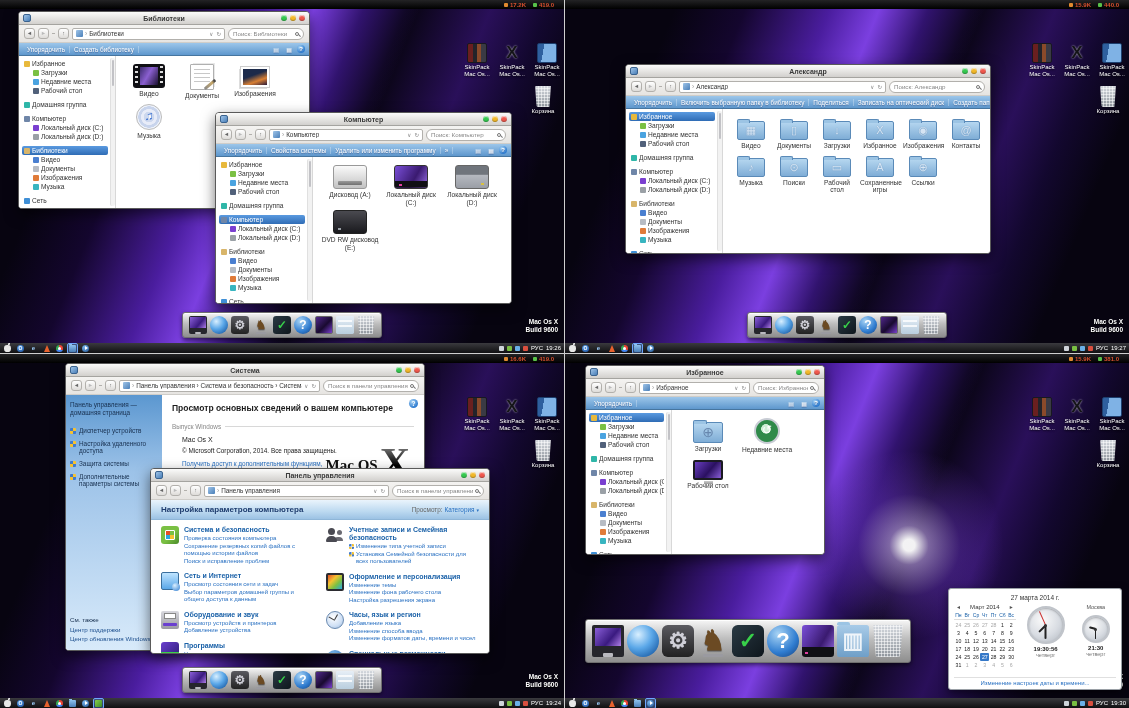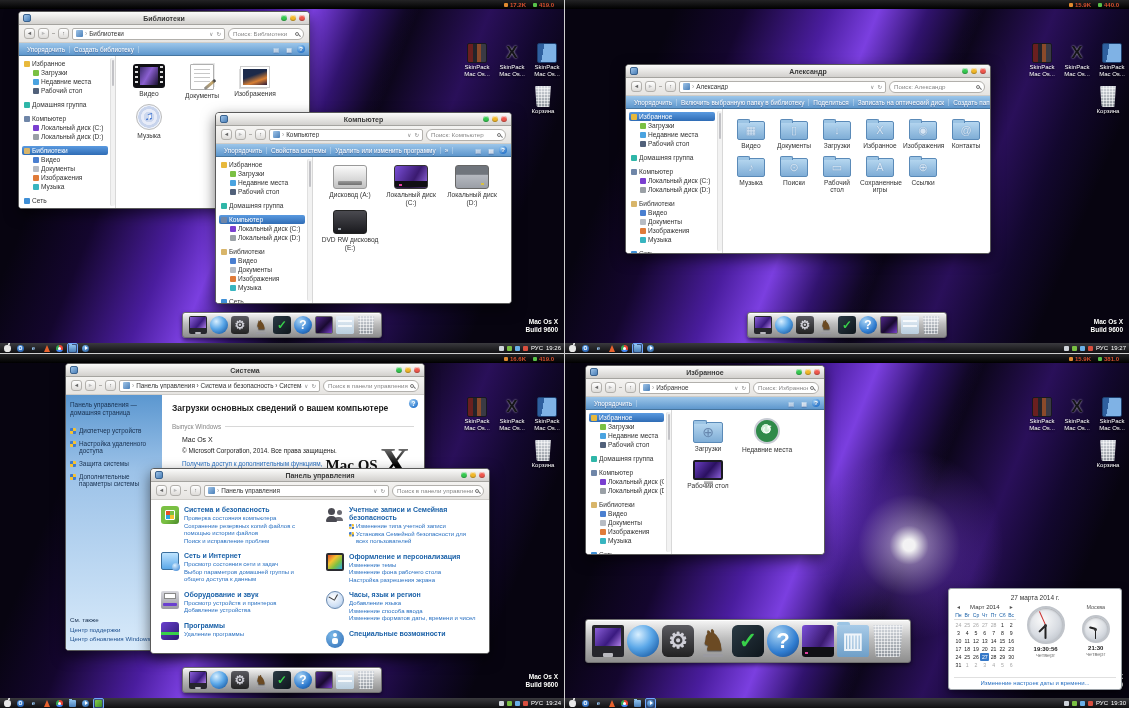--- a/index.html
+++ b/index.html
@@ -989,21 +989,21 @@
               <span>Дополнительные параметры системы</span>
             </div>
             <div class="cps-also">
               <div class="cps-also-t">См. также</div>
               <div class="cps-also-l">Центр поддержки</div>
               <div class="cps-also-l">Центр обновления Windows</div>
             </div>
           </div>
           <div class="sys-content">
             <span class="sys-help">?</span>
-            <div class="sys-h1">Загрузки основных сведений о вашем компьютере</div>
+            <div class="sys-h1">Просмотр основных сведений о вашем компьютере</div>
             <div class="sys-sec">
               <span class="sys-sec-t">Выпуск Windows</span>
             </div>
             <div class="sys-os">Mac Os X</div>
             <div class="sys-copy">© Microsoft Corporation, 2014. Все права защищены.</div>
             <div class="sys-link">Получить доступ к дополнительным функциям, установив новый выпуск Windows</div>
             <div class="sys-logo">
               <span class="lg1">Mac OS</span>
               <span class="lg2">X</span>
             </div>
@@ -1030,20 +1030,28 @@
             <span class="csep">›</span>
             <span class="ctext">Панель управления</span>
             <span class="cright">
               <span>∨</span>
               <span>↻</span>
             </span>
           </span>
           <span class="searchbox" style="width: 92px;">
             <span class="stext">Поиск в панели управления</span>
             <span class="mag"></span>
+          </span>
+        </div>
+        <div class="cp-banner">
+          <span class="cpb-t">Настройка параметров компьютера</span>
+          <span class="cpb-view">
+            <span class="cpb-vl">Просмотр:</span>
+            <span class="cpb-vv">Категория</span>
+            <span class="cpb-caret">▾</span>
           </span>
         </div>
         <div class="cp-grid">
           <div class="cp-col">
             <div class="cp-block">
               <div class="cp-ic cpi-security"></div>
               <div class="cp-bd">
                 <div class="cp-title">Система и безопасность</div>
                 <div class="cp-link">
                   <span>Проверка состояния компьютера</span>

